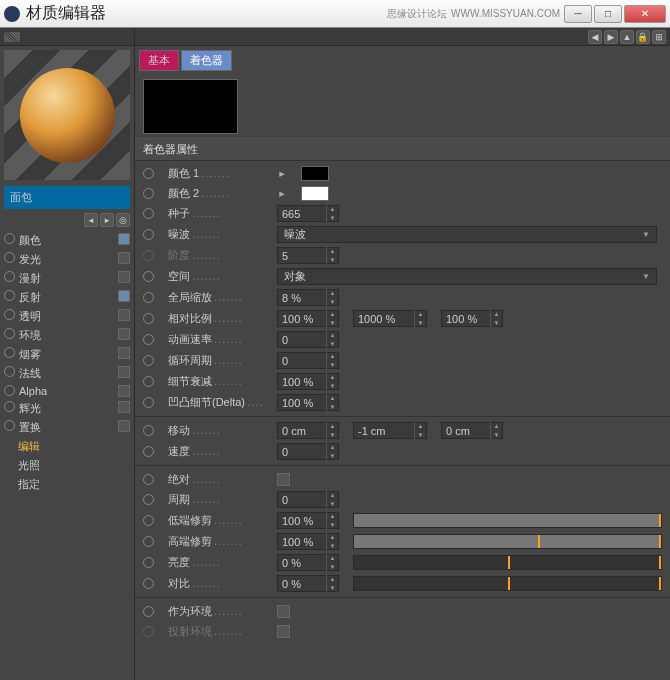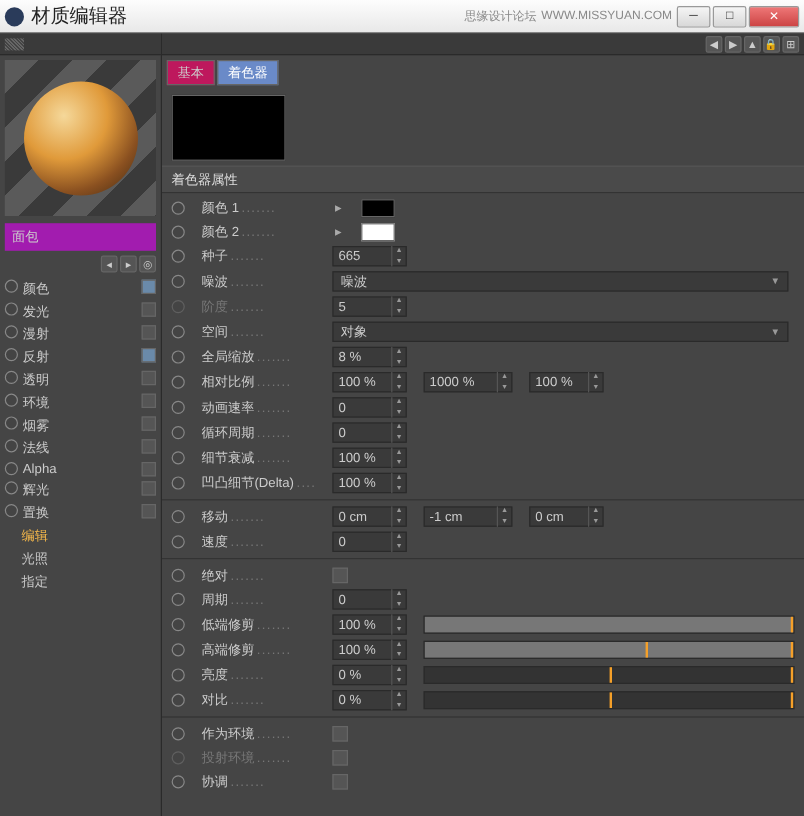--- a/index.html
+++ b/index.html
@@ -10,21 +10,21 @@
 .titlebar .wm{color:#888;font-size:10px;margin-right:4px}
 .winbtns{display:flex;gap:2px}
 .winbtn{width:28px;height:18px;background:linear-gradient(#f5f5f5,#d8d8d8);border:1px solid #999;border-radius:2px;display:flex;align-items:center;justify-content:center;color:#333;font-size:10px}
 .winbtn.close{background:linear-gradient(#e77,#c44);color:#fff;width:42px}
 .body{display:flex;height:652px;background:#454545}
 .left{width:135px;background:#454545;border-right:1px solid #2a2a2a;display:flex;flex-direction:column}
 .hdr{height:18px;background:#3a3a3a;border-bottom:1px solid #2a2a2a;display:flex;align-items:center;padding:0 4px}
 .hdr .grip{width:16px;height:10px;background:repeating-linear-gradient(45deg,#666,#666 1px,#444 1px,#444 2px)}
 .preview{height:130px;background:repeating-linear-gradient(135deg,#5a5a5a 0 20px,#3a3a3a 20px 40px);display:flex;align-items:center;justify-content:center;margin:4px}
 .ball{width:95px;height:95px;border-radius:50%;background:radial-gradient(circle at 35% 30%,#f5d89a,#e09a3a 40%,#8a5020 70%,#3a2510)}
-.matname{padding:4px 6px;background:#a21caf;color:#ccc;margin:2px 4px}
+.matname{padding:4px 6px;background:#0369a1;color:#ccc;margin:2px 4px}
 .navrow{display:flex;gap:2px;padding:2px 4px;justify-content:flex-end}
 .navbtn{width:14px;height:14px;background:#555;border:1px solid #666;border-radius:2px;font-size:9px;display:flex;align-items:center;justify-content:center}
 .channels{padding:2px 0}
 .ch{display:flex;padding:2px 4px;gap:4px}
 .ch .r{width:11px;height:11px;border:1px solid #888;border-radius:50%;background:#444}
 .ch .lbl{flex:1;color:#ccc}
 .ch .cb{width:12px;height:12px;background:#555;border:1px solid #666}
 .ch .cb.on{background:#6a8aaa}
 .ch.hl .lbl{color:#f5b84a}
 .ch.ind{padding-left:18px;color:#999}
@@ -420,20 +420,15 @@
         <div class="row">
           <span class="r"></span>
           <span class="lbl dots">作为环境</span>
           <span class="chk"></span>
         </div>
         <div class="row">
           <span class="r dis"></span>
           <span class="lbl dis dots">投射环境</span>
           <span class="chk"></span>
         </div>
-        <div class="row">
-          <span class="r"></span>
-          <span class="lbl dots">协调</span>
-          <span class="chk"></span>
-        </div>
       </div>
  </div>
 </div>
 
 </body></html>

